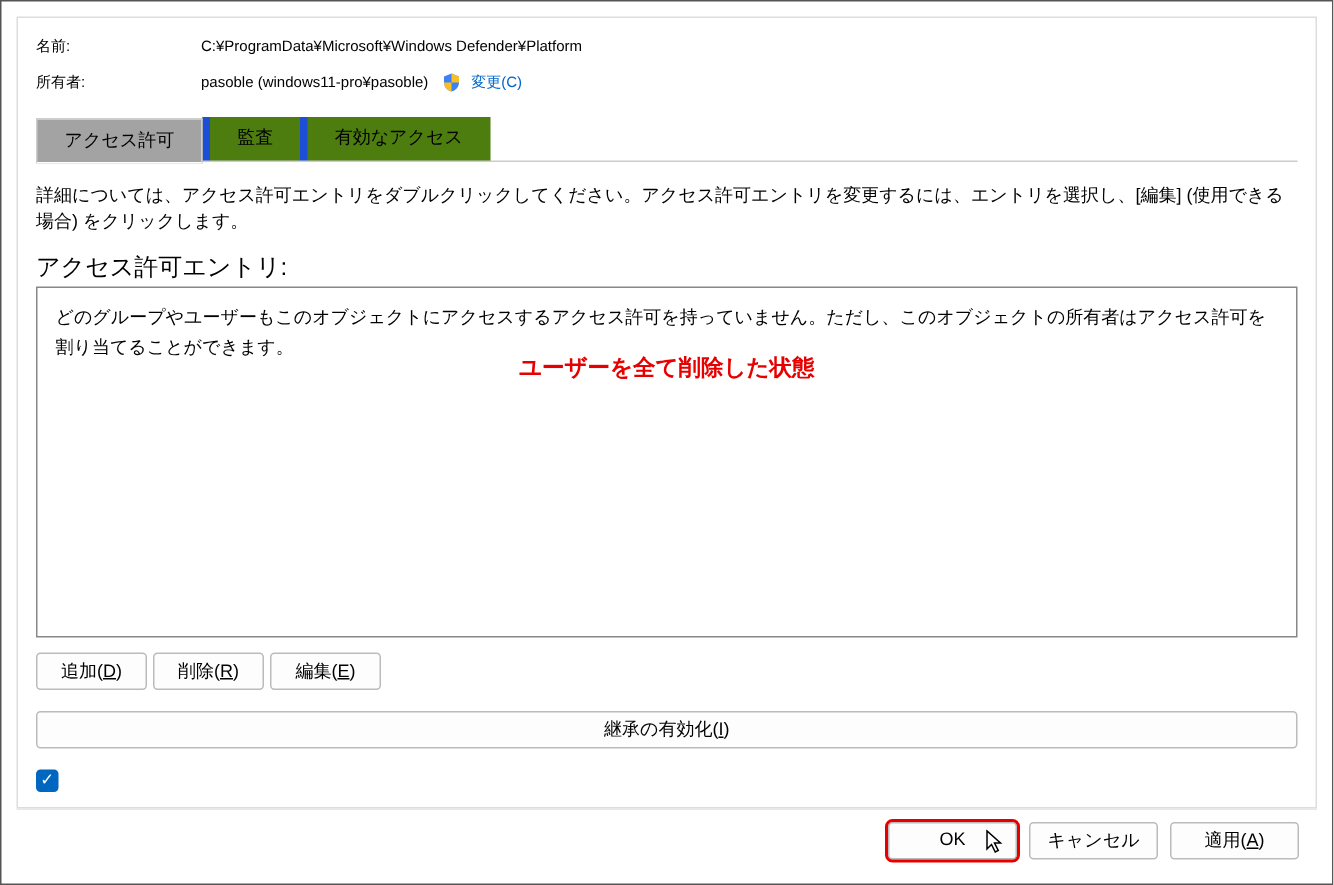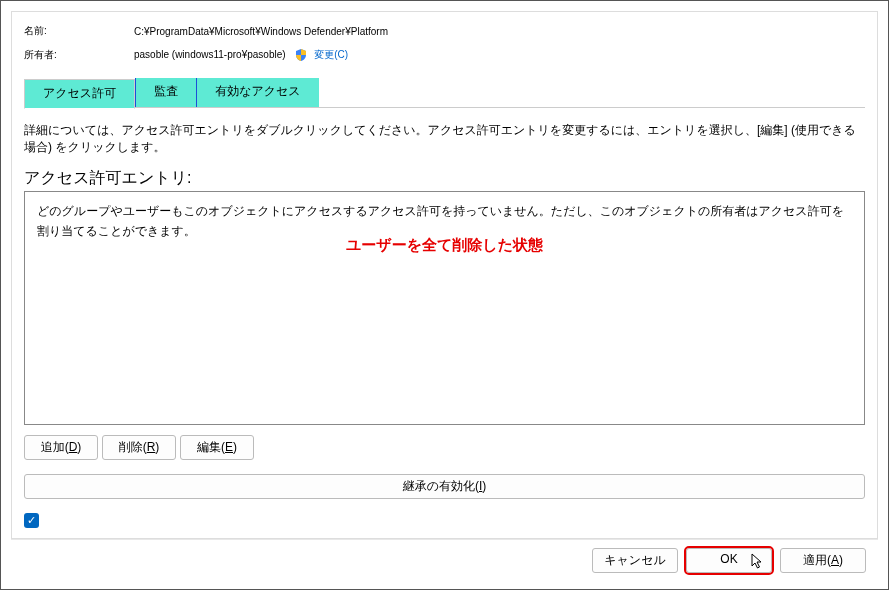--- a/index.html
+++ b/index.html
@@ -84,27 +84,27 @@
     color: #0066cc;
     cursor: pointer;
   }
   .tabs {
     display: flex;
     margin-top: 6px;
   }
   .tab {
     padding: 5px 18px 6px 18px;
     font-size: 12px;
-    background: #5eead4;
-    border-left: 1px solid #1d4ed8;
+    background: #4d7c0f;
+    border-left: 5px solid #1d4ed8;
     cursor: pointer;
   }
   .tab:first-child { border-left: none; }
   .tab.active {
-    background: #5eead4;
+    background: #a3a3a3;
     border: 1px solid #ccc;
     border-bottom: 1px solid #fff;
     position: relative;
     top: 1px;
   }
   .tabline {
     height: 1px;
     background: #ccc;
     margin-top: -1px;
     margin-bottom: 14px;
@@ -257,26 +257,26 @@
         <div class="btn btn-wide">継承の有効化(<span class="underline">I</span>)</div>
       </div>
 
       <div class="checkbox-row">
         <span class="checkbox">✓</span>
       </div>
 
     </div>
 
     <div class="footer">
-      <div class="btn">キャンセル</div>
       <div class="btn ok-highlight">
         <span>OK</span>
         <span class="cursor">
           <svg width="14" height="18" viewBox="0 0 14 18">
             <path d="M1 1 L1 13 L4 10 L6.5 15 L8.5 14 L6 9 L10 9 Z" fill="#fff" stroke="#000" stroke-width="1"></path>
           </svg>
         </span>
       </div>
+      <div class="btn">キャンセル</div>
       <div class="btn">適用(<span class="underline">A</span>)</div>
     </div>
   </div>
 
 </div>
 
 </body></html>

